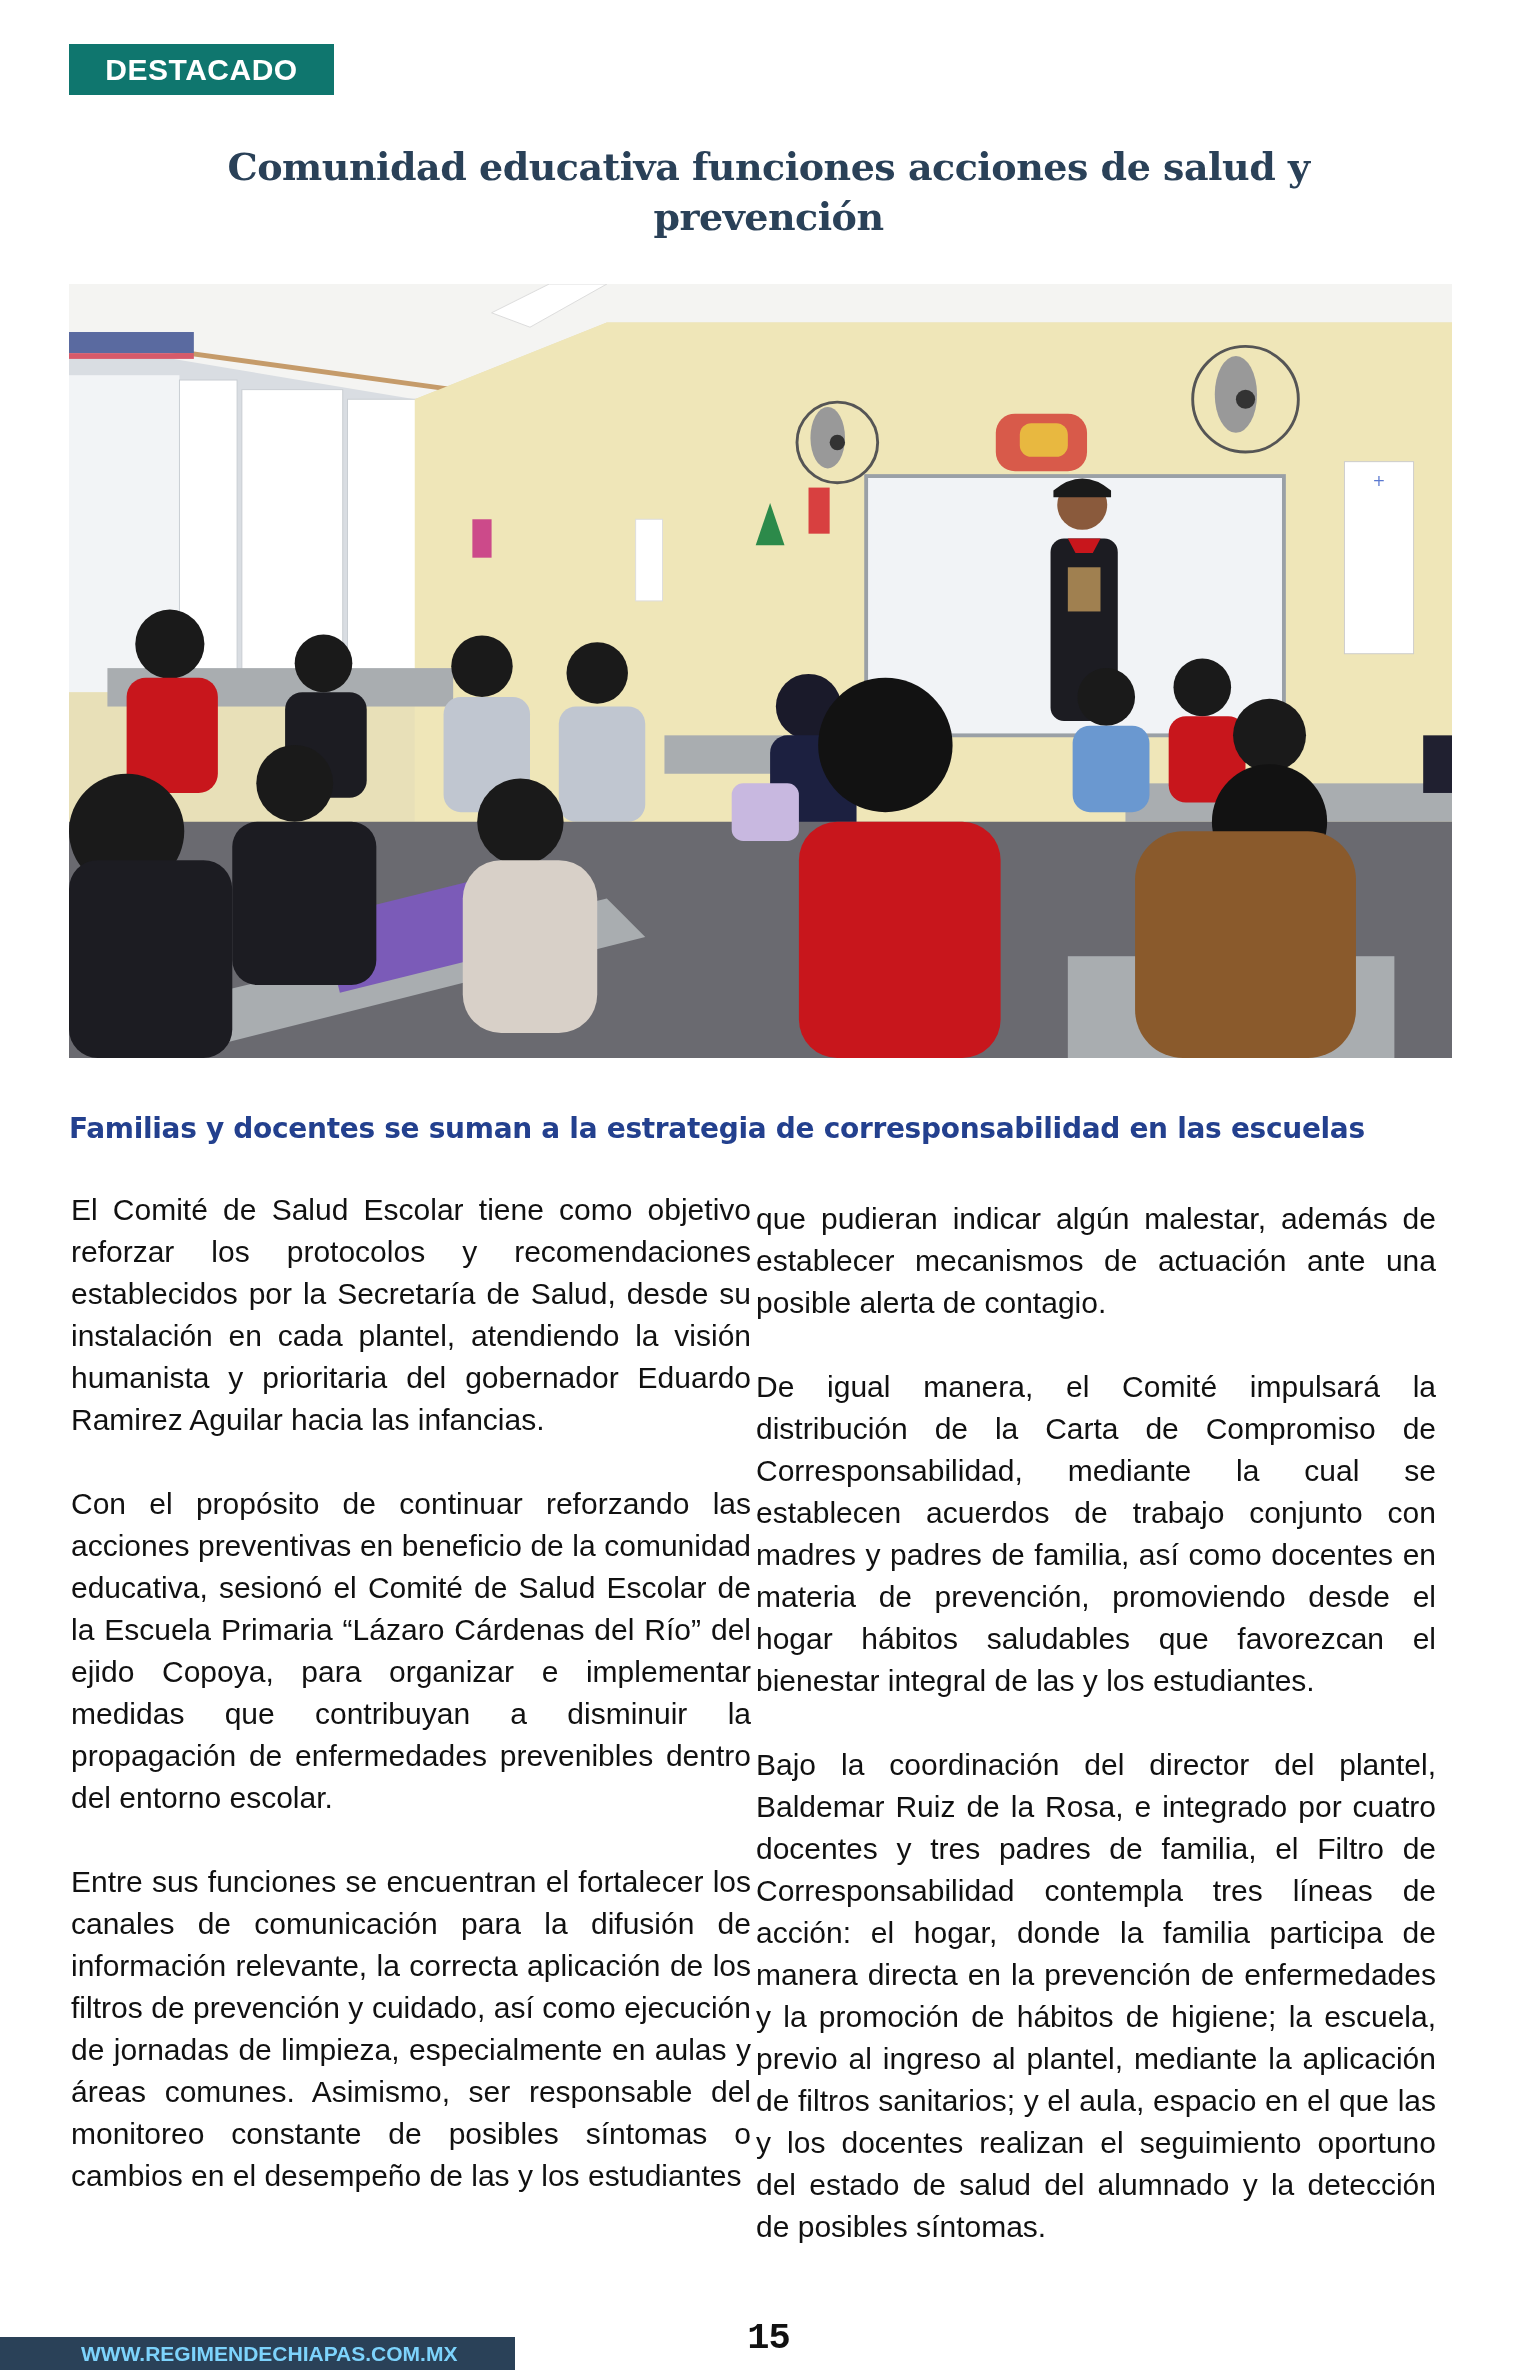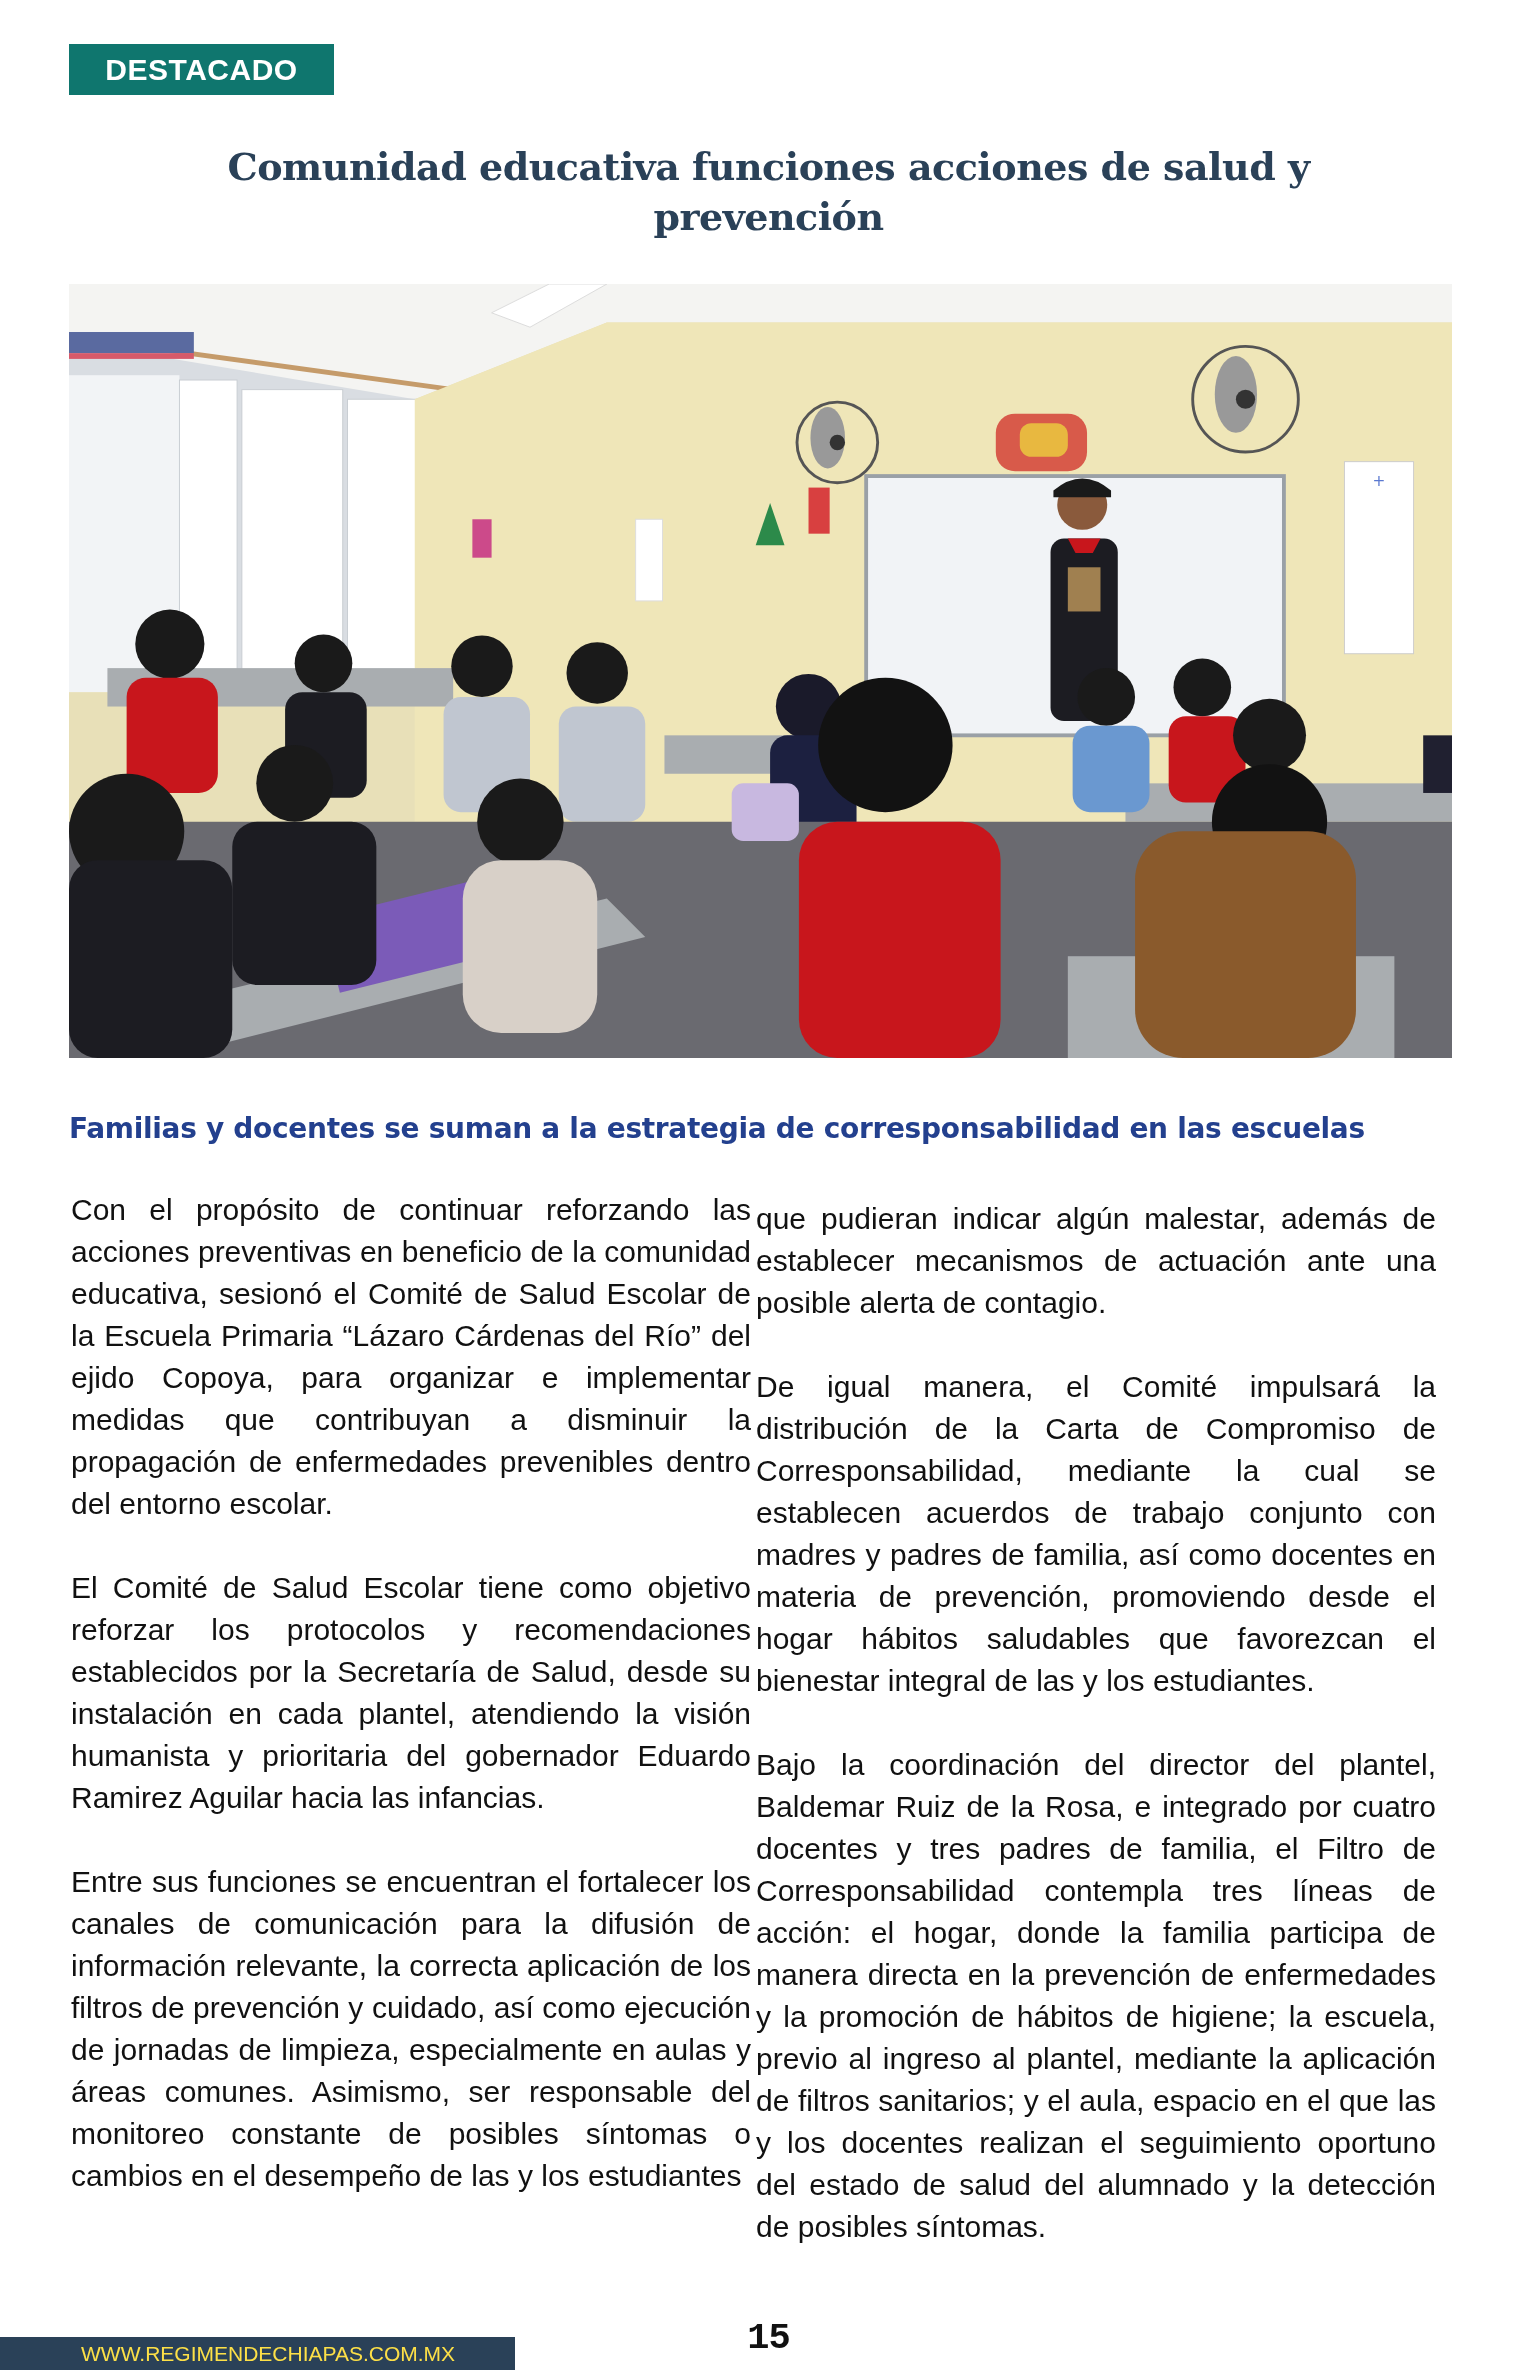--- a/index.html
+++ b/index.html
@@ -36,21 +36,21 @@
   .col.right { left: 756px; margin-top: 9px; }
   .col p { margin: 0 0 42px 0; }
   .col p:last-child { margin-bottom: 0; }
   .page-number {
     position: absolute; left: 730px; top: 2317px; width: 77px; text-align: center;
     font-family: Liberation Mono, monospace; font-weight: 700; font-size: 37px; color: #111;
     letter-spacing: -1px;
   }
   .footer-bar {
     position: absolute; left: 0; top: 2337px; width: 515px; height: 33px; background: #2a4158;
-    color: #fde047; font-family: "Liberation Sans", sans-serif; font-weight: 400; font-size: 21px;
+    color: #7dd3fc; font-family: "Liberation Sans", sans-serif; font-weight: 700; font-size: 21px;
     display: flex; align-items: center; padding-left: 81px; box-sizing: border-box;
   }
 </style>
 </head>
 <body>
 
 <div class="section-tag">DESTACADO</div>
 
 <h1 class="headline">Comunidad educativa funciones acciones de salud y prevención</h1>
 
@@ -150,22 +150,22 @@
       <circle cx="1250" cy="560" r="60" fill="#121212"></circle>
       <rect x="1110" y="570" width="230" height="236" rx="50" fill="#8a5a2c"></rect>
       <rect x="1410" y="470" width="30" height="60" fill="#202030"></rect>
     </g>
   </svg>
 </div>
 
 <h2 class="subhead">Familias y docentes se suman a la estrategia de corresponsabilidad en las escuelas</h2>
 
 <div class="col left">
+  <p>El Comité de Salud Escolar tiene como objetivo reforzar los protocolos y recomendaciones establecidos por la Secretaría de Salud, desde su instalación en cada plantel, atendiendo la visión humanista y prioritaria del gobernador Eduardo Ramirez Aguilar hacia las infancias.</p>
   <p>Con el propósito de continuar reforzando las acciones preventivas en beneficio de la comunidad educativa, sesionó el Comité de Salud Escolar de la Escuela Primaria “Lázaro Cárdenas del Río” del ejido Copoya, para organizar e implementar medidas que contribuyan a disminuir la propagación de enfermedades prevenibles dentro del entorno escolar.</p>
-  <p>El Comité de Salud Escolar tiene como objetivo reforzar los protocolos y recomendaciones establecidos por la Secretaría de Salud, desde su instalación en cada plantel, atendiendo la visión humanista y prioritaria del gobernador Eduardo Ramirez Aguilar hacia las infancias.</p>
   <p>Entre sus funciones se encuentran el fortalecer los canales de comunicación para la difusión de información relevante, la correcta aplicación de los filtros de prevención y cuidado, así como ejecución de jornadas de limpieza, especialmente en aulas y áreas comunes. Asimismo, ser responsable del monitoreo constante de posibles síntomas o cambios en el desempeño de las y los estudiantes</p>
 </div>
 
 <div class="col right">
   <p>que pudieran indicar algún malestar, además de establecer mecanismos de actuación ante una posible alerta de contagio.</p>
   <p>De igual manera, el Comité impulsará la distribución de la Carta de Compromiso de Corresponsabilidad, mediante la cual se establecen acuerdos de trabajo conjunto con madres y padres de familia, así como docentes en materia de prevención, promoviendo desde el hogar hábitos saludables que favorezcan el bienestar integral de las y los estudiantes.</p>
   <p>Bajo la coordinación del director del plantel, Baldemar Ruiz de la Rosa, e integrado por cuatro docentes y tres padres de familia, el Filtro de Corresponsabilidad contempla tres líneas de acción: el hogar, donde la familia participa de manera directa en la prevención de enfermedades y la promoción de hábitos de higiene; la escuela, previo al ingreso al plantel, mediante la aplicación de filtros sanitarios; y el aula, espacio en el que las y los docentes realizan el seguimiento oportuno del estado de salud del alumnado y la detección de posibles síntomas.</p>
 </div>
 
 <div class="page-number">15</div>

